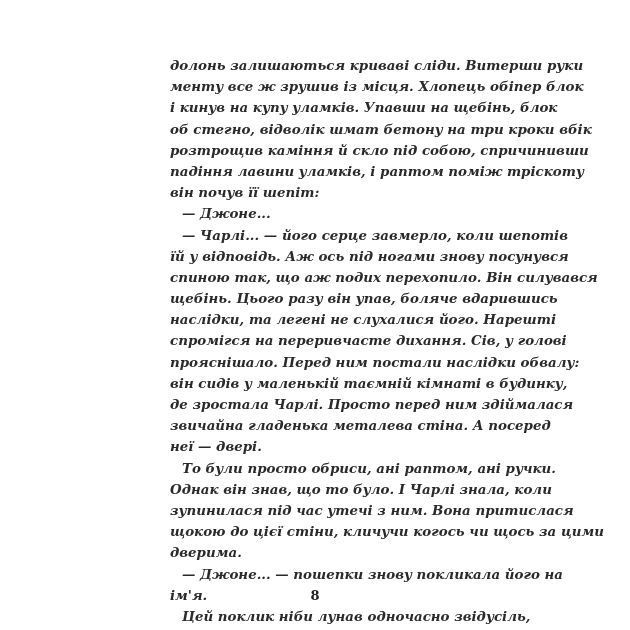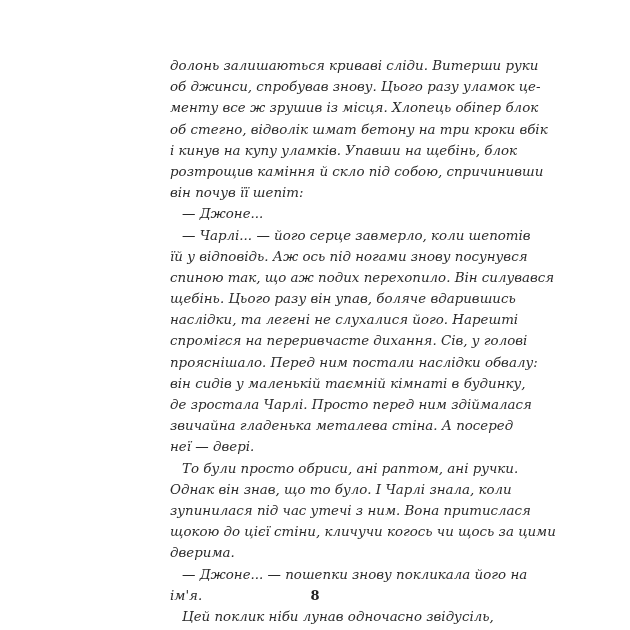--- a/index.html
+++ b/index.html
@@ -32,20 +32,21 @@
       text-align: justify;
       hyphens: manual;
     }
     .line {
       display: block;
       white-space: nowrap;
       text-align: justify;
       text-align-last: justify;
       height: 21.2px;
       overflow: visible;
+      font-weight: bold;
     }
     .line.last {
       text-align-last: left;
     }
     .line.indent {
       padding-left: 12px;
     }
     .page-number {
       position: absolute;
       left: 0;
@@ -57,25 +58,25 @@
       font-weight: bold;
       color: #222222;
     }
   </style>
 </head>
 <body>
 
 <div class="page">
   <div class="text-block">
     <span class="line">долонь залишаються криваві сліди. Витерши руки</span>
-    <span class="line">об джинси, спробував знову. Цього разу уламок це-</span>
     <span class="line">менту все ж зрушив із місця. Хлопець обіпер блок</span>
+    <span class="line">і кинув на купу уламків. Упавши на щебінь, блок</span>
     <span class="line">об стегно, відволік шмат бетону на три кроки вбік</span>
-    <span class="line">і кинув на купу уламків. Упавши на щебінь, блок</span>
     <span class="line">розтрощив каміння й скло під собою, спричинивши</span>
+    <span class="line">падіння лавини уламків, і раптом поміж тріскоту</span>
     <span class="line last">він почув її шепіт:</span>
     <span class="line indent last">— Джоне...</span>
     <span class="line indent">— Чарлі... — його серце завмерло, коли шепотів</span>
     <span class="line">їй у відповідь. Аж ось під ногами знову посунувся</span>
     <span class="line">спиною так, що аж подих перехопило. Він силувався</span>
     <span class="line">щебінь. Цього разу він упав, боляче вдарившись</span>
     <span class="line">наслідки, та легені не слухалися його. Нарешті</span>
     <span class="line">спромігся на переривчасте дихання. Сів, у голові</span>
     <span class="line">прояснішало. Перед ним постали наслідки обвалу:</span>
     <span class="line">він сидів у маленькій таємній кімнаті в будинку,</span>

